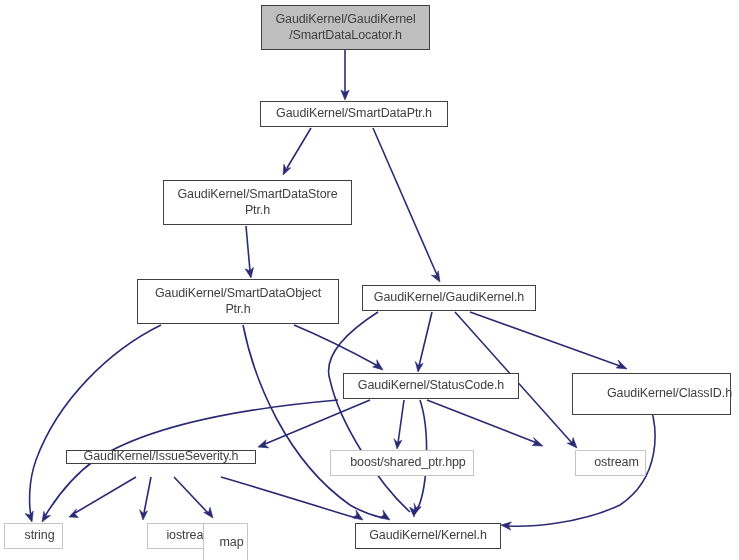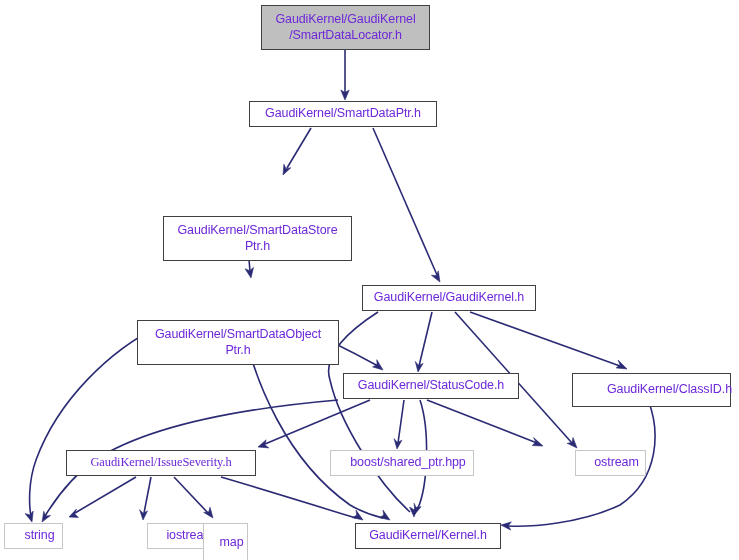--- a/index.html
+++ b/index.html
@@ -33,21 +33,21 @@
     stroke-width: 0.6;
   }
   .node-box {
     position: absolute;
     box-sizing: border-box;
     display: flex;
     align-items: center;
     justify-content: center;
     text-align: center;
     line-height: 1.22;
-    color: #6d28d9;
+    color: #404040;
     font-size: 12.5px;
     white-space: pre-line;
     letter-spacing: -0.1px;
   }
   .node-box.kind-root {
     background: #bfbfbf;
     border: 1.4px solid #404040;
   }
   .node-box.kind-normal {
     background: #ffffff;
@@ -147,29 +147,29 @@
         </g>
         <g>
           <path class="edge-path" d="M221,477 C262,489 320,507 356,518"></path>
           <path class="edge-head" d="M363,520 l-10.6,-2.3 l4.3,-2.6 l-0.7,-5.0 Z"></path>
         </g>
       </g>
   </svg>
   <div id="nodes-layer">
       <div class="node-box kind-root" style="left: 261px; top: 5px; width: 169px; height: 45px;"><span>GaudiKernel/GaudiKernel
 /SmartDataLocator.h</span></div>
-      <div class="node-box kind-normal" style="left: 249px; top: 101px; width: 188px; height: 26px;"><span>GaudiKernel/SmartDataPtr.h</span></div>
-      <div class="node-box kind-normal" style="left: 163px; top: 180px; width: 189px; height: 45px; margin-top: 36px;"><span>GaudiKernel/SmartDataStore
+      <div class="node-box kind-normal" style="left: 260px; top: 101px; width: 188px; height: 26px;"><span>GaudiKernel/SmartDataPtr.h</span></div>
+      <div class="node-box kind-normal" style="left: 163px; top: 180px; width: 189px; height: 45px;"><span>GaudiKernel/SmartDataStore
 Ptr.h</span></div>
-      <div class="node-box kind-normal" style="left: 137px; top: 279px; width: 202px; height: 45px; margin-top: 41px;"><span>GaudiKernel/SmartDataObject
+      <div class="node-box kind-normal" style="left: 137px; top: 279px; width: 202px; height: 45px;"><span>GaudiKernel/SmartDataObject
 Ptr.h</span></div>
       <div class="node-box kind-normal" style="left: 362px; top: 285px; width: 174px; height: 26px;"><span>GaudiKernel/GaudiKernel.h</span></div>
       <div class="node-box kind-normal" style="left: 343px; top: 373px; width: 176px; height: 26px;"><span>GaudiKernel/StatusCode.h</span></div>
-      <div class="node-box kind-normal" style="left: 572px; top: 373px; width: 159px; height: 34px; padding-left: 36px;"><span>GaudiKernel/ClassID.h</span></div>
-      <div class="node-box kind-normal" style="left: 66px; top: 450px; width: 190px; height: 26px; font-family: Liberation Serif, serif;"><span>GaudiKernel/IssueSeverity.h</span></div>
+      <div class="node-box kind-normal" style="left: 572px; top: 373px; width: 159px; height: 42px; padding-left: 36px;"><span>GaudiKernel/ClassID.h</span></div>
+      <div class="node-box kind-normal" style="left: 66px; top: 450px; width: 190px; height: 14px;"><span>GaudiKernel/IssueSeverity.h</span></div>
       <div class="node-box kind-external" style="left: 330px; top: 450px; width: 144px; height: 26px;"><span>boost/shared_ptr.hpp</span></div>
       <div class="node-box kind-external" style="left: 575px; top: 450px; width: 71px; height: 26px;"><span>ostream</span></div>
       <div class="node-box kind-external" style="left: 4px; top: 523px; width: 59px; height: 26px;"><span>string</span></div>
       <div class="node-box kind-external" style="left: 103px; top: 523px; width: 74px; height: 26px; margin-left: 44px;"><span>iostream</span></div>
       <div class="node-box kind-external" style="left: 203px; top: 523px; width: 45px; height: 40px;"><span>map</span></div>
       <div class="node-box kind-normal" style="left: 355px; top: 523px; width: 146px; height: 26px;"><span>GaudiKernel/Kernel.h</span></div>
     </div>
 </div>
 
 </body></html>

